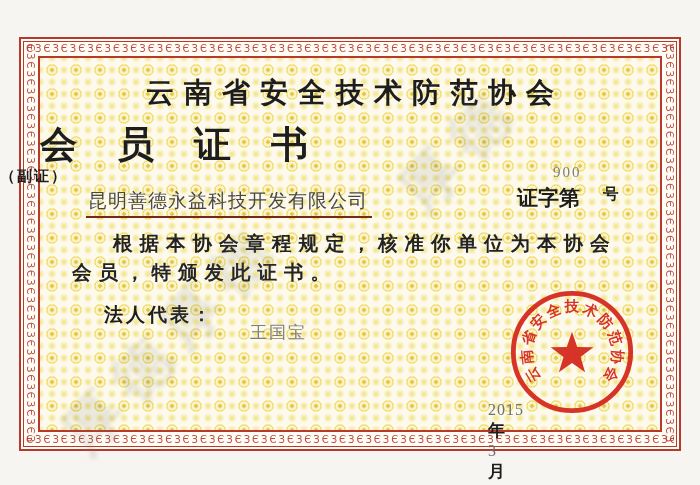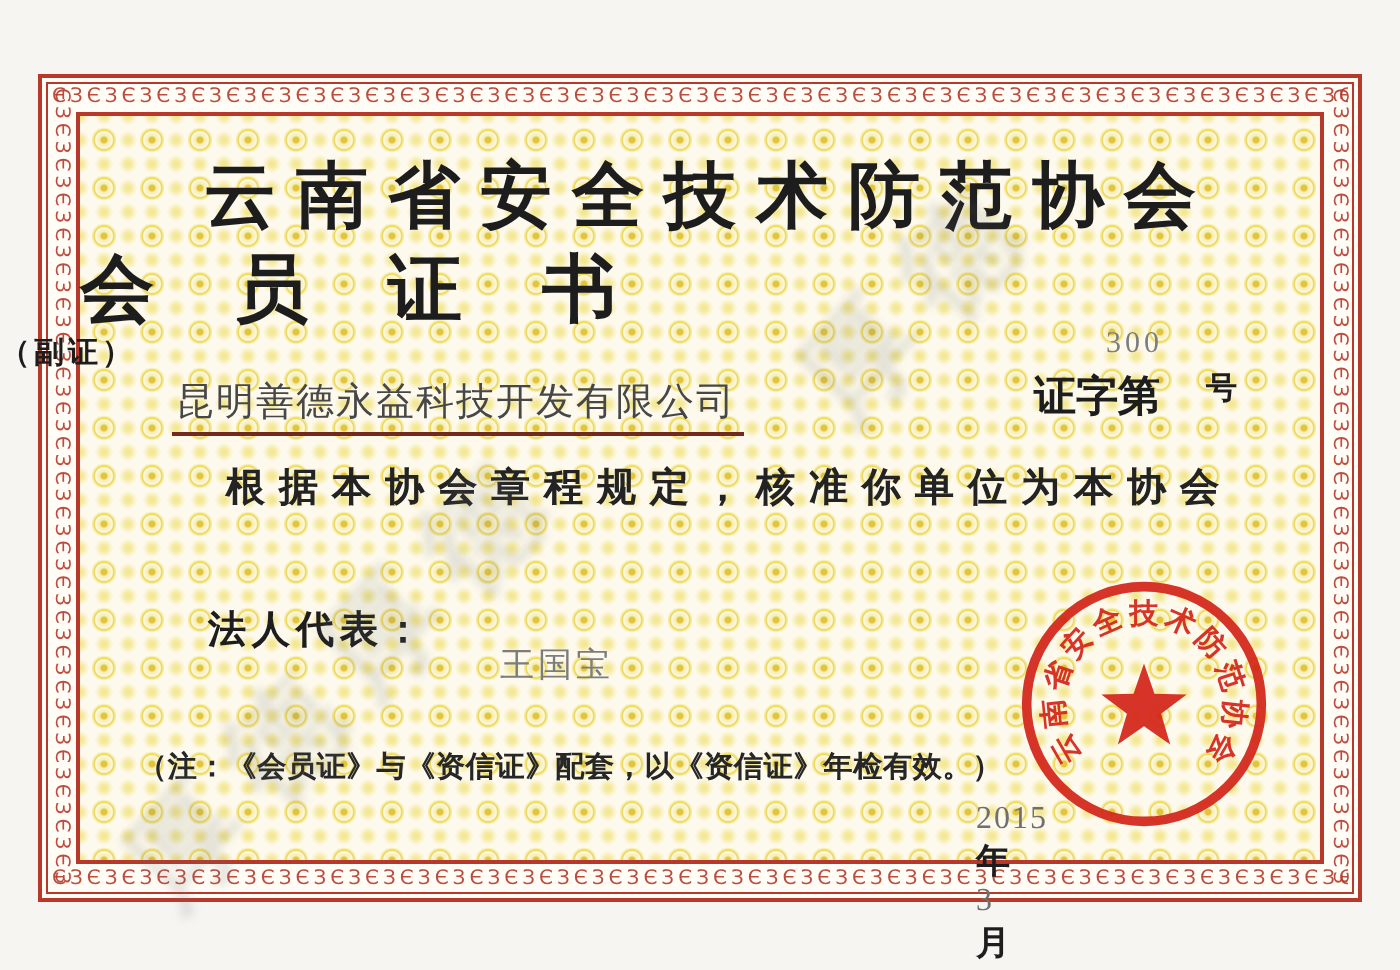--- a/index.html
+++ b/index.html
@@ -31,21 +31,21 @@
       radial-gradient(circle, #e2c53c 1.4px, rgba(226,197,60,0) 2px),
       radial-gradient(circle, rgba(236,216,78,0) 4.2px, var(--pattern-yellow) 4.8px, rgba(236,216,78,0) 6.4px),
       radial-gradient(circle, rgba(241,228,130,.85) 1px, rgba(241,228,130,0) 4.6px);
     background-size:24px 24px, 24px 24px, 12px 12px;
     background-position:0 0, 0 0, 6px 6px;
   }
   
   .content{position:absolute; inset:0; z-index:5;}
   .title{
     position:absolute; left:0; top:74px; width:700px; text-align:center;
-    font-size:36px; font-weight:bold; color:var(--ink-black);
+    font-size:28px; font-weight:bold; color:var(--ink-black);
     letter-spacing:10px; padding-left:10px; box-sizing:border-box;
   }
   .subtitle{
     position:absolute; left:0; top:120px; width:700px; text-align:left;
     font-size:37px; font-weight:bold; color:var(--ink-black);
     letter-spacing:40px; padding-left:40px; box-sizing:border-box;
   }
   .copy-label{
     position:absolute; left:0; top:167px; width:652px; text-align:left;
     font-size:15px; font-weight:bold; color:var(--ink-black); letter-spacing:2px;
@@ -102,32 +102,32 @@
 
   <div class="content">
 
     <div class="wm wm-1">厚德厚德</div>
     <div class="wm wm-2">厚德</div>
 
     <div class="title">云南省安全技术防范协会</div>
     <div class="subtitle">会员证书</div>
     <div class="copy-label">（副证）</div>
 
-    <div class="cert-number">300</div>
+    <div class="cert-number">900</div>
     <div class="number-line">证字第</div>
     <div class="number-suffix">号</div>
 
     <div class="member-name">昆明善德永益科技开发有限公司</div>
 
     <div class="body-line body-line1">根据本协会章程规定，核准你单位为本协会</div>
+    <div class="body-line body-line2">会员，特颁发此证书。</div>
 
     <div class="legal-label">法人代表：</div>
     <div class="legal-name">王国宝</div>
 
-    <div class="note-line">（注：《会员证》与《资信证》配套，以《资信证》年检有效。）</div>
 
     <div class="date-row">
       <span class="date-num">2015</span>
       <span class="date-label gap12">年</span>
       <span class="date-num">3</span>
       <span class="date-label gap8">月</span>
       <span class="date-num">18</span>
       <span class="date-label gap6">日</span>
     </div>
 

